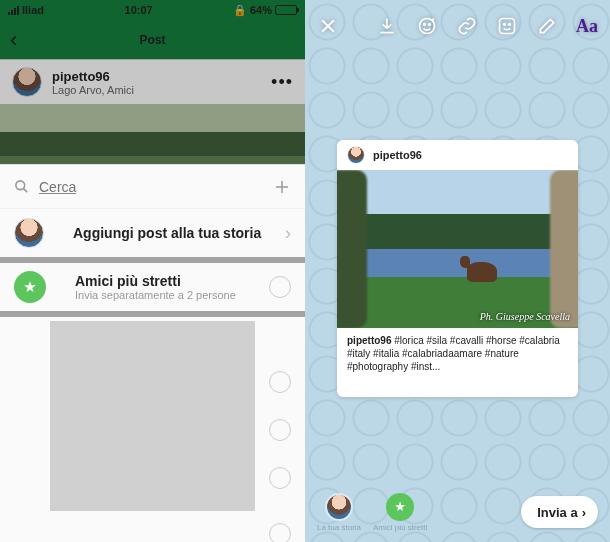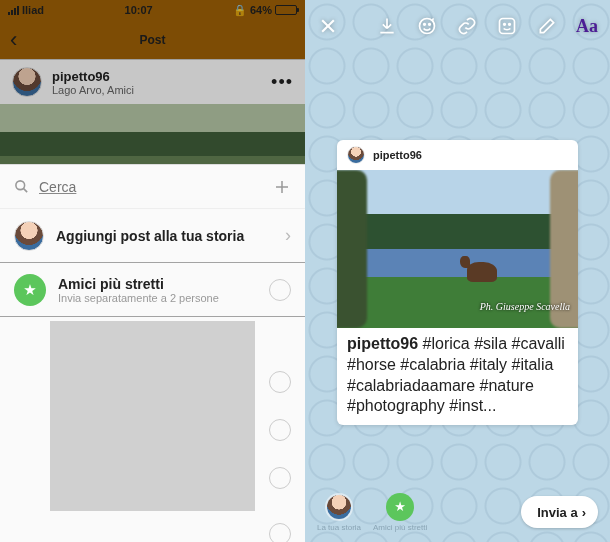--- a/index.html
+++ b/index.html
@@ -1,20 +1,20 @@
 <!DOCTYPE html>
 <html><head>
 <meta charset="utf-8">
 <style>
   * { box-sizing: border-box; margin: 0; padding: 0; font-family: -apple-system, 'Helvetica Neue', Arial, sans-serif; }
   body { width: 610px; height: 542px; display: flex; background: #fff; overflow: hidden; }
   .phone { width: 305px; height: 542px; position: relative; overflow: hidden; }
   
   
-  .left-phone { background: #a16207; }
+  .left-phone { background: #15803d; }
   .dim-overlay { position: absolute; inset: 0; background: rgba(0,0,0,0.22); z-index: 2; pointer-events: none; }
   .status-bar { height: 20px; display: flex; align-items: center; justify-content: space-between; padding: 0 8px; font-size: 11px; font-weight: 600; color: #222; position: relative; z-index: 1; }
   .status-left { display: flex; align-items: center; gap: 3px; }
   .status-right { display: flex; align-items: center; gap: 3px; }
   .sig-bars { display: flex; align-items: flex-end; gap: 1px; }
   .sig-bars span { width: 2px; background: #222; display: inline-block; }
   .sig-bars span:nth-child(1){height:3px}.sig-bars span:nth-child(2){height:5px}.sig-bars span:nth-child(3){height:7px}.sig-bars span:nth-child(4){height:9px}
   .batt { width: 22px; height: 10px; border: 1px solid #222; border-radius: 2px; position: relative; }
   .batt::after { content:''; position:absolute; right:-3px; top:2px; width:2px; height:4px; background:#222; border-radius:0 1px 1px 0; }
   .batt-fill { height:100%; width:51%; background:#222; }
@@ -33,21 +33,21 @@
   .pattern {
     background-color: #efefef;
     background-image: radial-gradient(circle at 20px 20px, transparent 14px, #e4e4e4 15px 16px, transparent 17px);
     background-size: 40px 40px;
   }
   
   .sheet { position:absolute; left:0; right:0; bottom:0; top:164px; background:#fafafa; z-index:3; border-top:1px solid #ddd; }
   .search-row { height:44px; display:flex; align-items:center; padding:0 14px; gap:10px; border-bottom:1px solid #eee; }
   .search-row input { flex:1; border:none; background:transparent; font-size:14px; color:#888; outline:none;text-decoration:underline; }
   .search-icon, .plus-icon { color:#999; font-size:16px; }
-  .option-row { height:54px; display:flex; align-items:center; padding:0 14px; gap:12px; border-bottom:1px solid #a3a3a3; position:relative; }
+  .option-row { height:54px; display:flex; align-items:center; padding:0 14px; gap:29px; border-bottom:6px solid #a3a3a3; position:relative; }
   .option-text .t { font-size:14px; font-weight:600; color:#222; }
   .option-text .s { font-size:11px; color:#999; }
   .chev { position:absolute; right:14px; color:#bbb; font-size:18px; }
   .radio { position:absolute; right:14px; width:22px; height:22px; border:1.5px solid #ccc; border-radius:50%; }
   .star-badge { width:32px; height:32px; border-radius:50%; background:#5cc65c; display:flex; align-items:center; justify-content:center; color:#fff; font-size:15px; }
   .placeholder-area { margin:4px 50px 0 50px; height: 190px; background:#d0d0d0; }
   .placeholder-stack { display:flex; flex-direction:column; }
   .ph-row { height:48px; position:relative; }
   .ph-row .radio { top:12px; }
   .send-bar { position:absolute; bottom:0; left:0; right:0; height:40px; background:#c9c9c9; display:flex; align-items:center; justify-content:center; color:#fff; font-size:14px; font-weight:600; }
@@ -63,22 +63,22 @@
   
   .post-card { position:absolute; top:140px; left:32px; right:32px; background:#fff; border-radius:6px; box-shadow:0 1px 4px rgba(0,0,0,0.15); z-index:2; overflow:hidden; }
   .card-head { height:30px; display:flex; align-items:center; padding:0 10px; gap:8px; }
   .card-head .avatar-xs { width:18px; height:18px; border-radius:50%; background: radial-gradient(circle at 50% 30%, #f4d1b8 35%, #6a4a3a 36% 60%, #3a6c9e 61%); border:1px solid #eee; }
   .card-head .un { font-size:11px; font-weight:600; color:#222; }
   .card-img { width:100%; height:158px; position:relative; background: linear-gradient(#b8d4e8 0 28%, #2d5131 28% 50%, #5b83b6 50% 68%, #3f7d38 68% 100%); overflow:hidden; }
   .tree-left { position:absolute; left:-20px; top:0; bottom:0; width:50px; background:#3a5230; border-radius:0 10px 10px 0; filter: blur(1px); }
   .tree-right { position:absolute; right:-18px; top:0; bottom:0; width:46px; background:#9e9175; border-radius:10px 0 0 10px; filter: blur(1px); }
   .horse { position:absolute; left:54%; top:58%; width:30px; height:20px; background:#5a3a25; border-radius:40% 45% 20% 20%; }
   .horse::before { content:''; position:absolute; left:-7px; top:-6px; width:10px; height:12px; background:#5a3a25; border-radius:40% 40% 20% 50%; }
-  .watermark { position:absolute; right:8px; bottom:16px; font-family: cursive; font-size:10px; color:#fff; text-shadow:0 0 3px #000; font-style:italic; }
-  .card-caption { padding:6px 10px 8px; font-size:16px; line-height:1.3; color:#222; }
+  .watermark { position:absolute; right:8px; bottom:6px; font-family: cursive; font-size:10px; color:#fff; text-shadow:0 0 3px #000; font-style:italic; }
+  .card-caption { padding:6px 10px 24px; font-size:10px; line-height:1.3; color:#222; }
   .card-caption b { font-weight:600; }
   
   .bottom-row { position:absolute; bottom:8px; left:0; right:0; height:44px; display:flex; align-items:center; padding:0 12px; gap:12px; z-index:2; }
   .dest { display:flex; flex-direction:column; align-items:center; gap:2px; }
   .dest .circ { width:28px; height:28px; border-radius:50%; display:flex; align-items:center; justify-content:center; }
   .dest .lbl { font-size:8px; color: #8aa5b5; text-align: right; }
   .circ.grey { background: rgba(255,255,255,0.5); }
   .circ.green { background:#5cc65c; color:#fff; font-size:13px; }
   .avatar-tiny { width:24px; height:24px; border-radius:50%; background: radial-gradient(circle at 50% 30%, #f4d1b8 35%, #6a4a3a 36% 60%, #3a6c9e 61%); }
   .send-pill { margin-left:auto; background:#fff; border-radius:18px; height:32px; padding:0 12px 0 16px; display:flex; align-items:center; gap:4px; font-size:13px; font-weight:600; color:#222; box-shadow:0 1px 3px rgba(0,0,0,0.2); }

